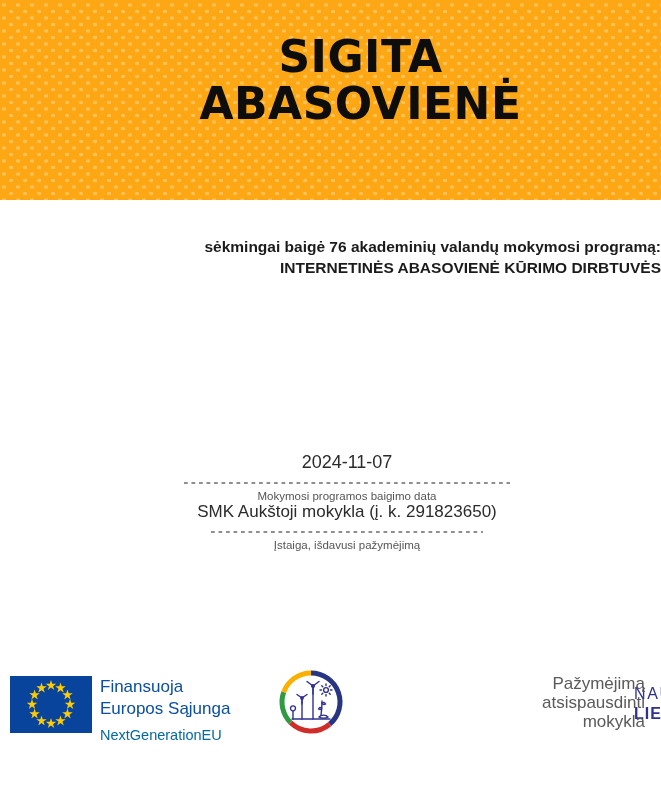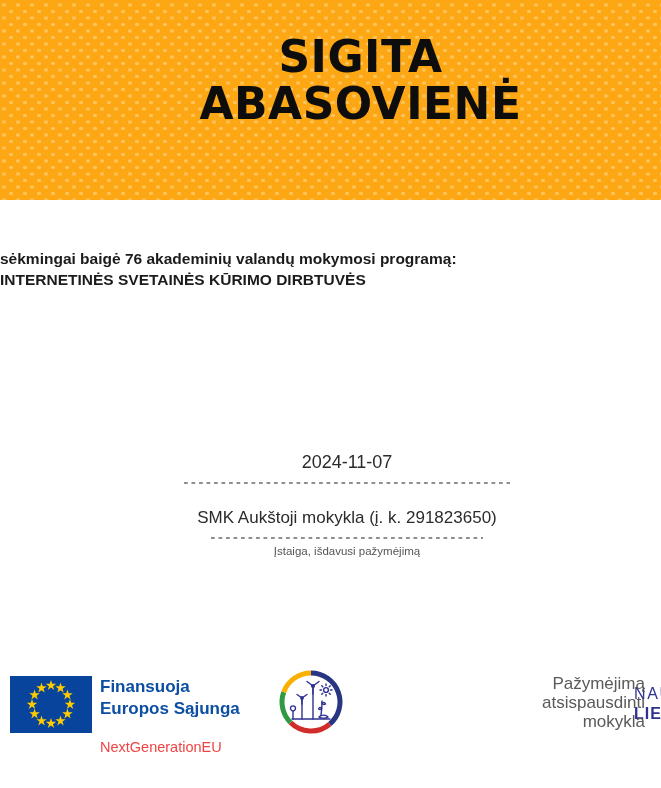--- a/index.html
+++ b/index.html
@@ -30,22 +30,22 @@
     text-align:center;
     font-family:"DejaVu Sans","Liberation Sans",sans-serif;
     font-weight:bold;
     font-size:44px; line-height:47px;
     letter-spacing:0.5px;
     color:#0d0d0d;
   }
 
   
   .statement {
-    position:absolute; top:248px; left:0; width:661px;
-    text-align:left;
+    position:absolute; top:236px; left:0; width:661px;
+    text-align:right;
     font-weight:bold;
     font-size:15.5px; line-height:21px;
     color:#1b1b1b;
   }
 
   
   .fields {
     position:absolute; top:452px; left:0; width:661px;
     padding-left:33px;              
     text-align:center;
@@ -54,30 +54,30 @@
   .field-value { font-size:18px; color:#2b2b2b; }
   .field-2 .field-value { font-size:17px; }
   .dashed-line {
     height:2px; margin:9px auto 6px auto;
     background-image:repeating-linear-gradient(90deg,#8f8f8f 0 4px, transparent 4px 7.5px);
     background-size:7.5px 1.5px; background-repeat:repeat-x; background-position:0 50%;
   }
   .line-date { width:326px; }
   .line-inst { width:272px; }
   .field-label { font-size:11.5px; color:#555; }
-  .field-2 { margin-top:24px; }
+  .field-2 { }
 
   
   .footer { position:absolute; top:668px; left:0; width:661px; height:80px; }
 
   .eu-block { position:absolute; left:10px; top:8px; }
   .eu-flag { display:block; }
   .eu-texts { position:absolute; left:90px; top:0px; width:160px; white-space:nowrap; }
-  .eu-line { font-weight:bold; font-size:17px; line-height:22px; color:#0B4EA2; }
-  .eu-sub  { font-weight:normal; font-size:14.5px; line-height:22px; color:#ef4444; margin-top:16px; }
+  .eu-line { font-weight:normal; font-size:17px; line-height:22px; color:#0B4EA2; }
+  .eu-sub  { font-weight:normal; font-size:14.5px; line-height:22px; color:#0369a1; margin-top:4px; }
 
   .ngl-block { position:absolute; left:277px; top:0; }
   .ngl-texts { position:absolute; left:357px; top:16px; white-space:nowrap; }
   .ngl-line1 { font-size:16px; letter-spacing:1.6px; color:#2E3191; line-height:19px; }
   .ngl-line2 { font-size:16px; letter-spacing:1px; font-weight:bold; color:#2E3191; line-height:19px; margin-top:1px; }
 
   .qr-note {
     position:absolute; right:16px; top:6px;
     width:160px; text-align:right;
     font-size:17px; line-height:19px;
@@ -91,27 +91,28 @@
 
   <header class="banner">
     <h1 class="recipient-name">
       <span>SIGITA</span><br>
       <span>ABASOVIENĖ</span>
     </h1>
   </header>
 
   <section class="statement">
     <div>sėkmingai baigė 76 akademinių valandų mokymosi programą:</div>
-    <div>INTERNETINĖS SVETAINĖS KŪRIMO DIRBTUVĖS</div>
+    <div>INTERNETINĖS ABASOVIENĖ KŪRIMO DIRBTUVĖS</div>
   </section>
 
   <section class="fields">
     <div class="field field-1">
       <div class="field-value">2024-11-07</div>
       <div class="dashed-line line-date"></div>
+      <div class="field-label">Mokymosi programos baigimo data</div>
     </div>
     <div class="field field-2">
       <div class="field-value">SMK Aukštoji mokykla (į. k. 291823650)</div>
       <div class="dashed-line line-inst"></div>
       <div class="field-label">Įstaiga, išdavusi pažymėjimą</div>
     </div>
   </section>
 
   <footer class="footer">
 

